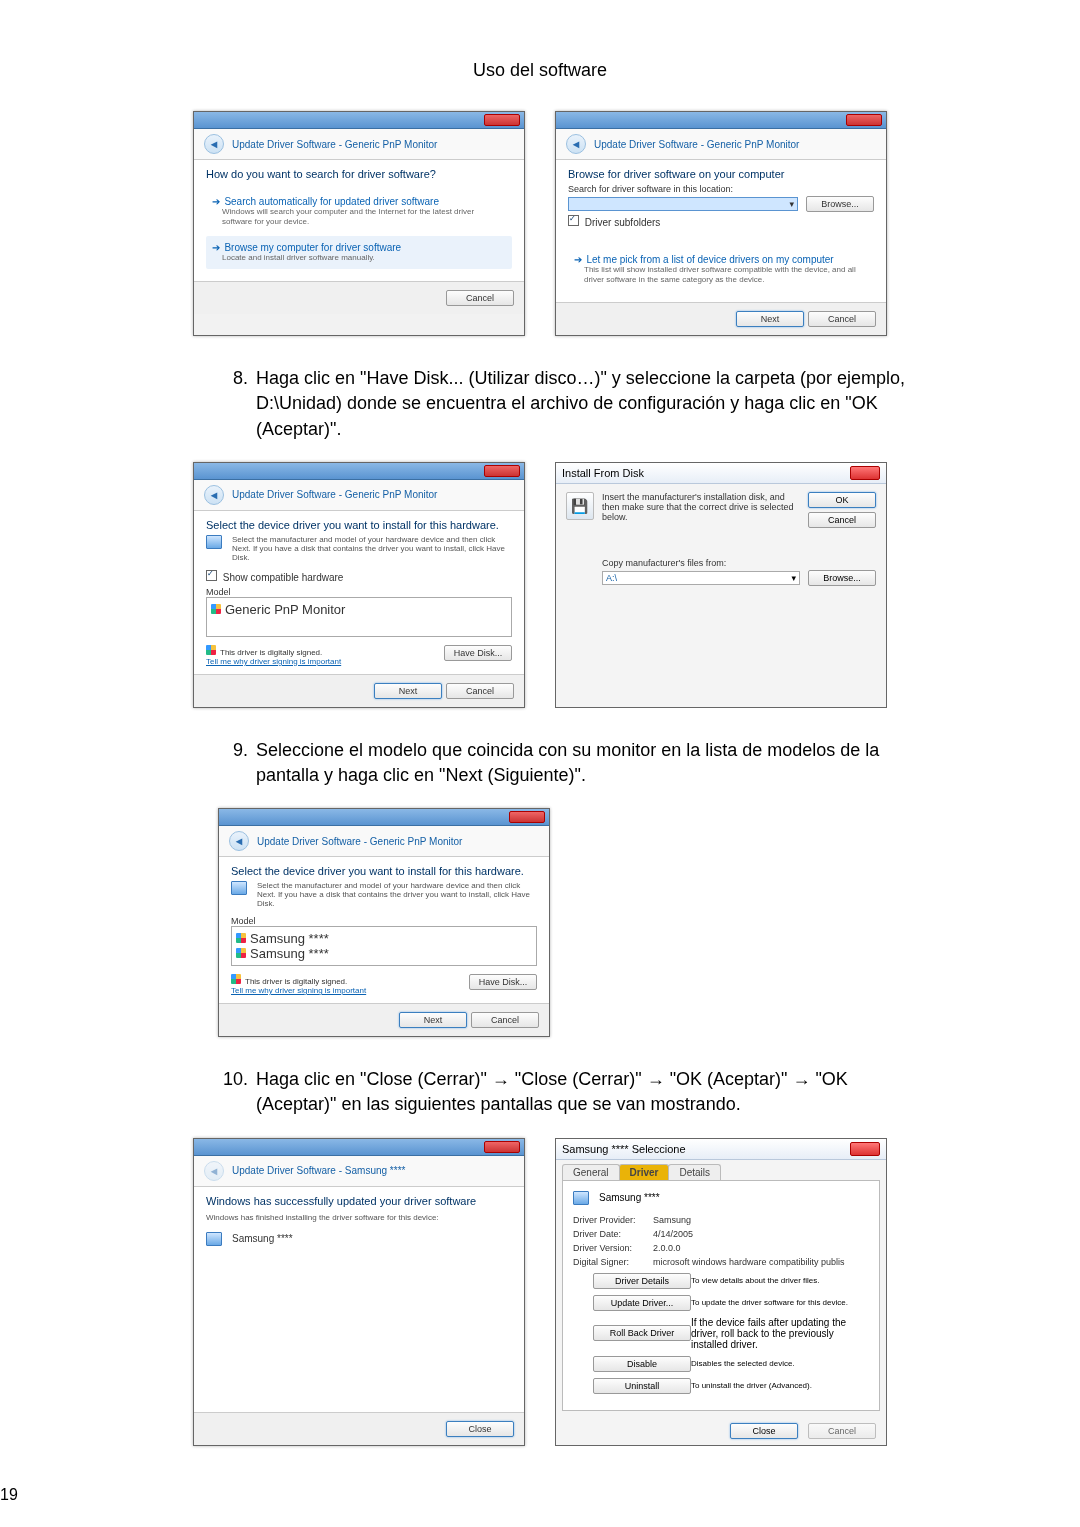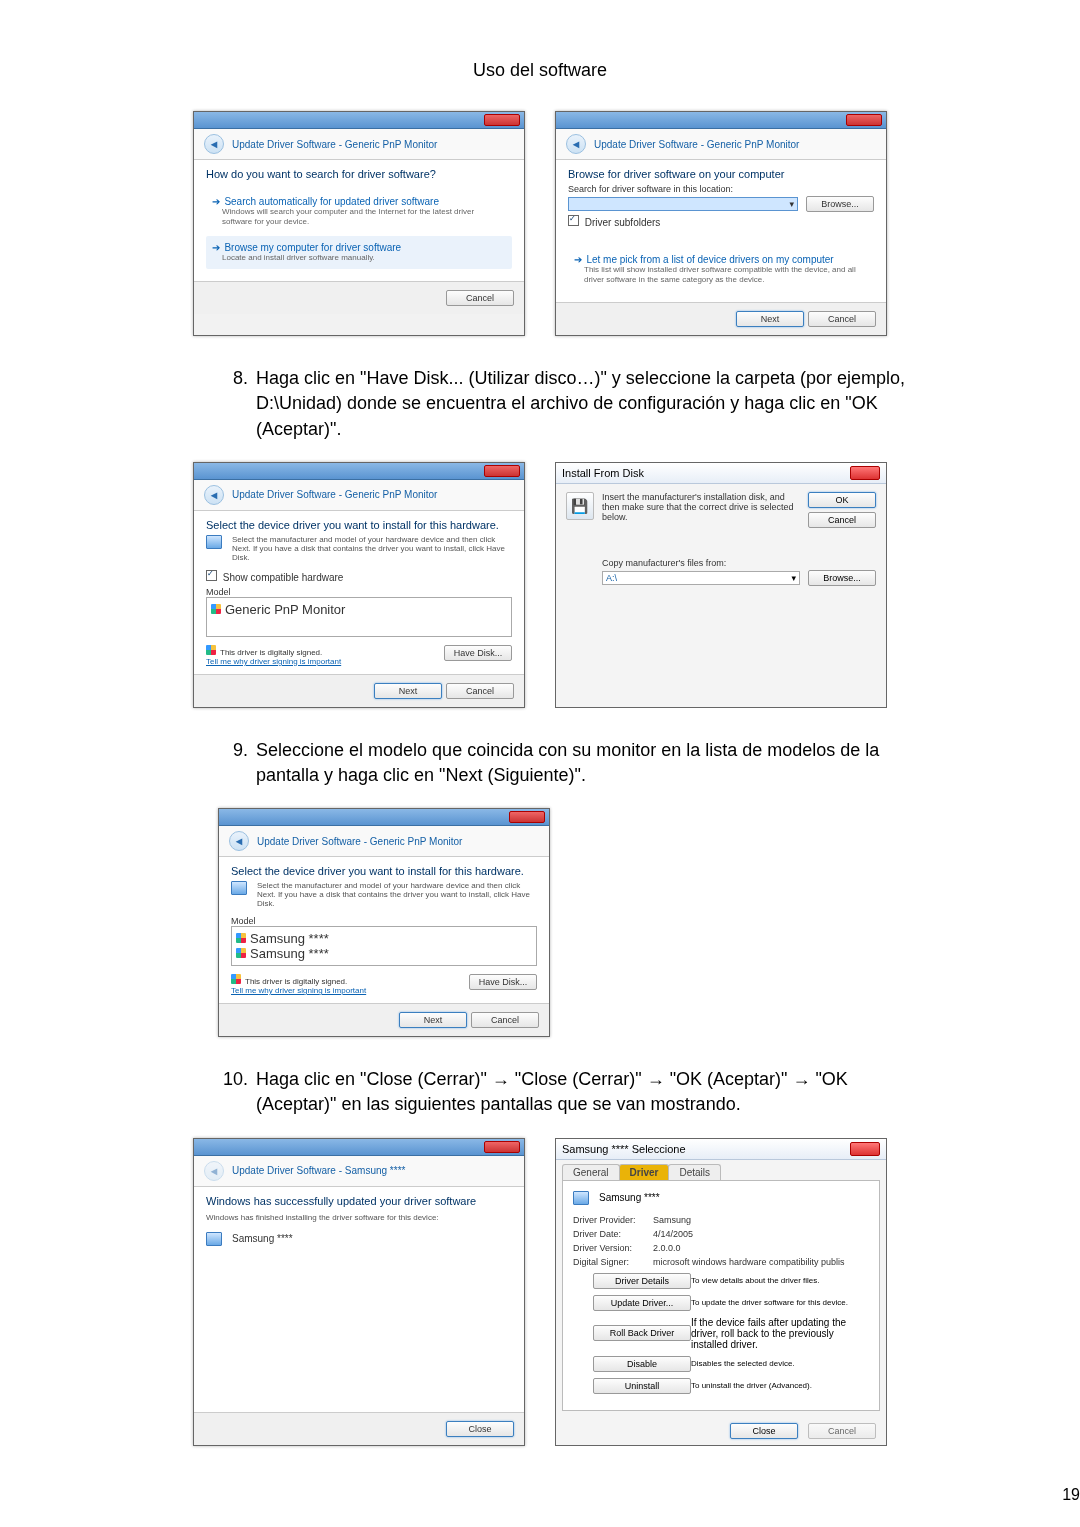--- a/index.html
+++ b/index.html
@@ -169,21 +169,21 @@
   .list-num {
     flex: 0 0 auto;
     width: 30px;
     text-align: right;
     margin-right: 8px;
   }
   .list-body {
     flex: 1 1 auto;
   }
   .page-num {
-    text-align:right;
+    text-align:left;
     font-size:16px;
     margin-top:40px;
   }
 
   
   .browse-section label {
     display:block;
     margin-bottom:2px;
     color:#333;
     font-size:9px;

